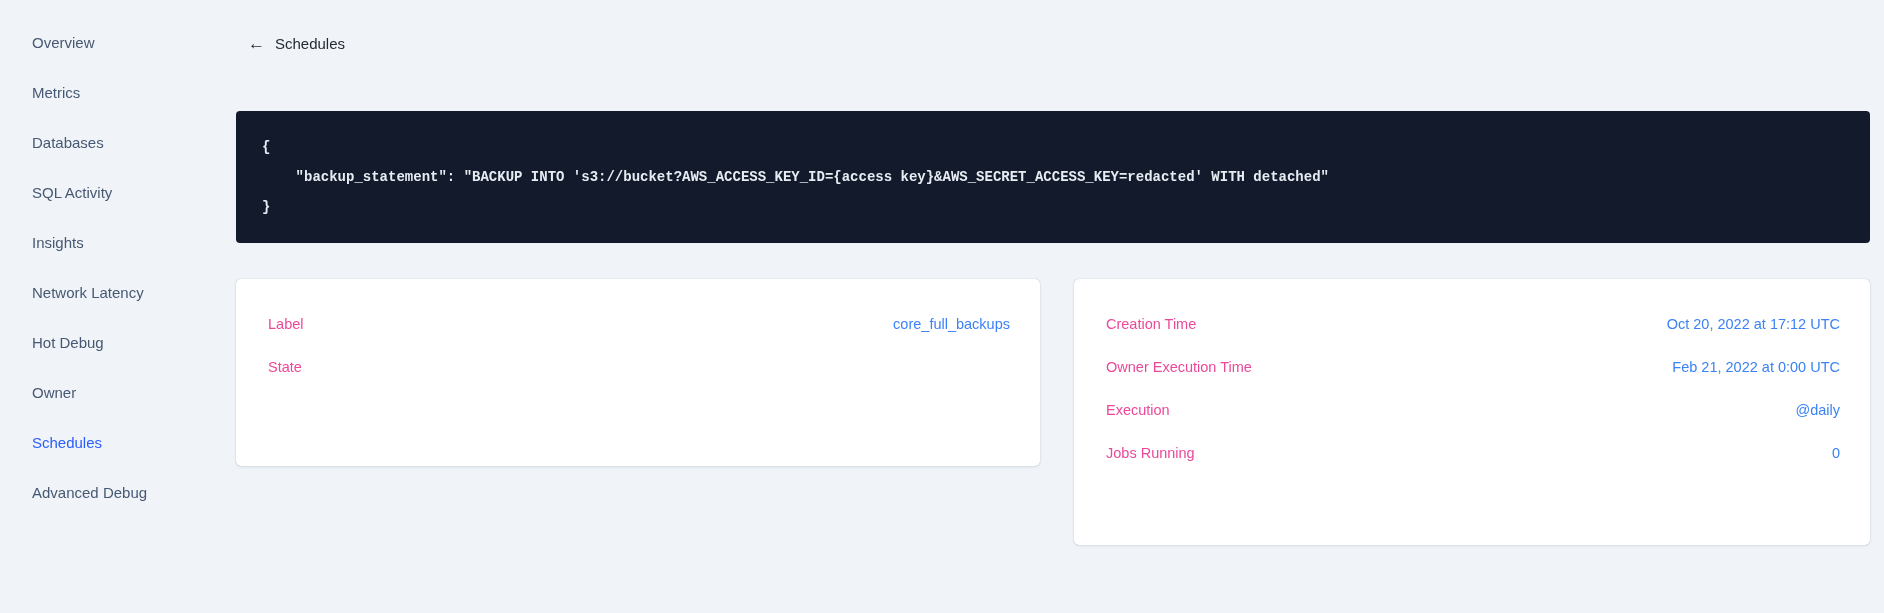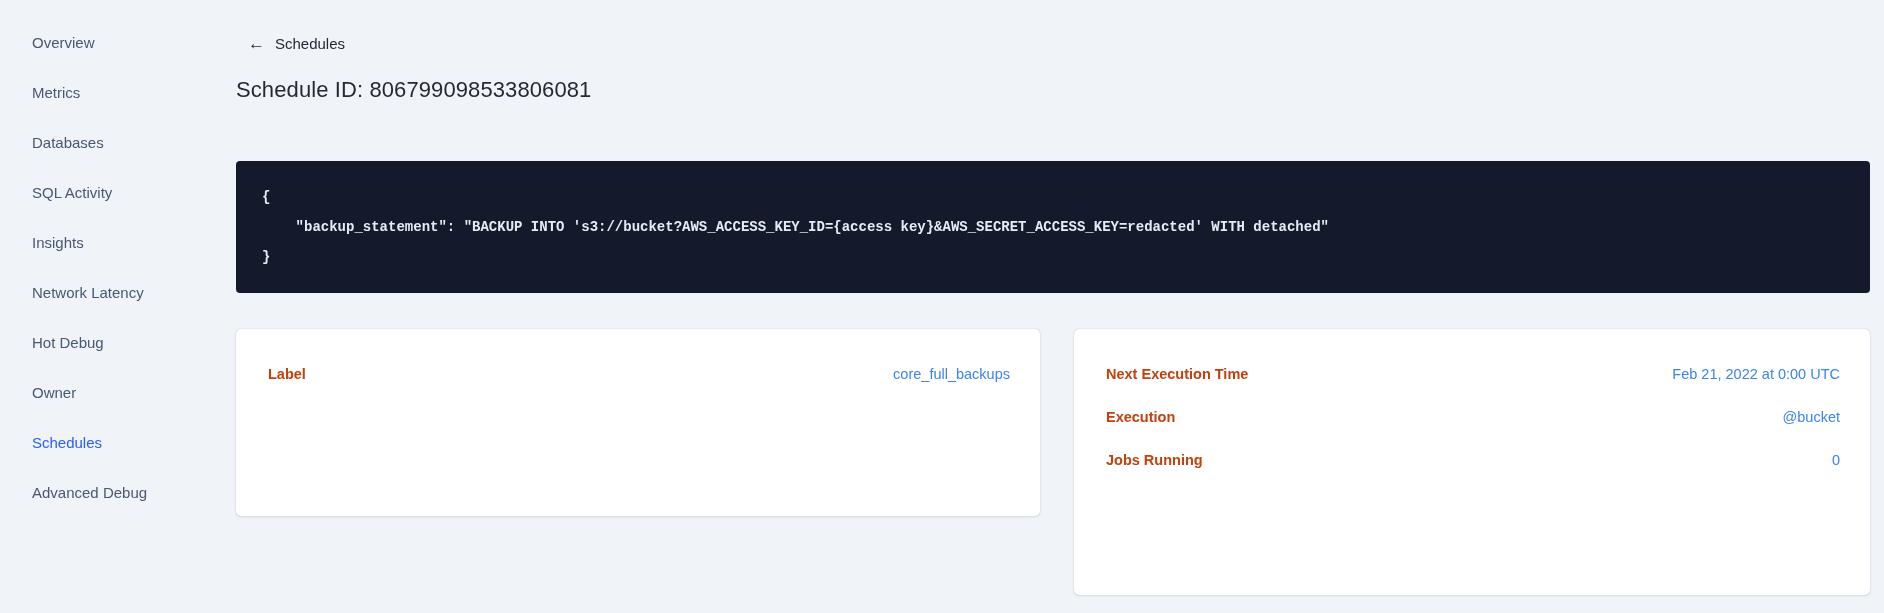--- a/index.html
+++ b/index.html
@@ -94,22 +94,22 @@
   .info-row {
     display: flex;
     justify-content: space-between;
     align-items: baseline;
     margin-bottom: 21px;
     font-size: 14.5px;
     line-height: 22px;
   }
   .info-row:last-child { margin-bottom: 0; }
   .info-row .lbl {
-    font-weight: bold;
-    color: #c2410c;
+    font-weight: normal;
+    color: #ec4899;
   }
   .info-row .val {
     color: #3b82f6;
     text-align: right;
   }
 </style>
 </head>
 <body>
 
 <div class="app">
@@ -129,45 +129,52 @@
     </ul>
   </nav>
 
   <main class="main">
 
     <a class="back-link">
       <span class="arrow">←</span>
       <span>Schedules</span>
     </a>
 
-    <h1 class="page-title">Schedule ID: 806799098533806081</h1>
 
     <div class="code-block">
       <pre>{
     "backup_statement": "BACKUP INTO 's3://bucket?AWS_ACCESS_KEY_ID={access key}&amp;AWS_SECRET_ACCESS_KEY=redacted' WITH detached"
 }</pre>
     </div>
 
     <div class="cards-row">
 
       <section class="card details">
         <div class="info-row">
           <span class="lbl">Label</span>
           <span class="val">core_full_backups</span>
         </div>
+        <div class="info-row">
+          <span class="lbl">State</span>
+          <span class="val"></span>
+        </div>
       </section>
 
       <section class="card timing">
         <div class="info-row">
-          <span class="lbl">Next Execution Time</span>
+          <span class="lbl">Creation Time</span>
+          <span class="val">Oct 20, 2022 at 17:12 UTC</span>
+        </div>
+        <div class="info-row">
+          <span class="lbl">Owner Execution Time</span>
           <span class="val">Feb 21, 2022 at 0:00 UTC</span>
         </div>
         <div class="info-row">
           <span class="lbl">Execution</span>
-          <span class="val">@bucket</span>
+          <span class="val">@daily</span>
         </div>
         <div class="info-row">
           <span class="lbl">Jobs Running</span>
           <span class="val">0</span>
         </div>
       </section>
 
     </div>
   </main>
 </div>

